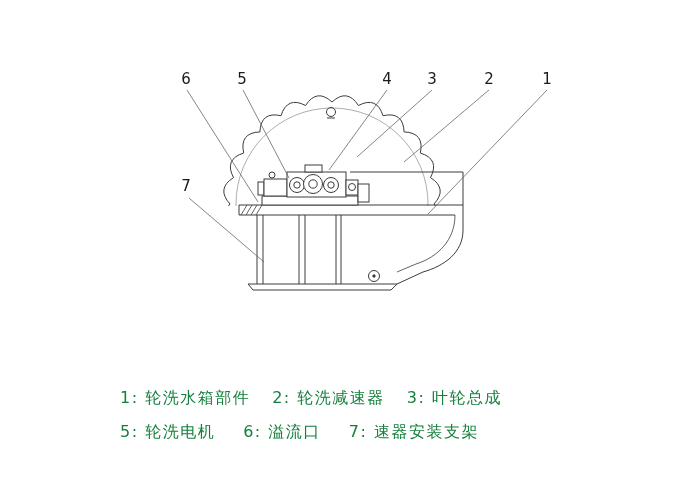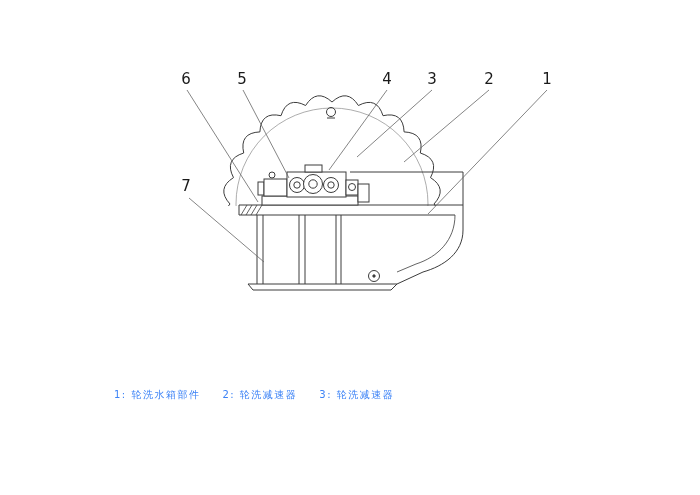--- a/index.html
+++ b/index.html
@@ -15,24 +15,24 @@
     background: #ffffff;
     overflow: hidden;
   }
   .drawing-svg {
     position: absolute;
     left: 0;
     top: 0;
   }
   .legend {
     position: absolute;
-    left: 114px;
+    left: 120px;
     top: 388px;
-    color: #3b82f6;
-    font-size: 10px;
+    color: #15803d;
+    font-size: 16px;
     letter-spacing: 1.5px;
     white-space: nowrap;
   }
   .legend-row {
     display: flex;
     align-items: baseline;
   }
   .legend-row.row1 { gap: 22px; }
   .legend-row.row2 { gap: 28px; margin-top: 13px; }
   .callout-text {
@@ -150,16 +150,21 @@
       <text class="callout-text" x="242" y="84">5</text>
       <text class="callout-text" x="186" y="84">6</text>
       <text class="callout-text" x="186" y="191">7</text>
     </g>
   </svg>
 
   <div class="legend">
     <div class="legend-row row1">
       <span>1: 轮洗水箱部件</span>
       <span>2: 轮洗减速器</span>
-      <span>3: 轮洗减速器</span>
+      <span>3: 叶轮总成</span>
+    </div>
+    <div class="legend-row row2">
+      <span>5: 轮洗电机</span>
+      <span>6: 溢流口</span>
+      <span>7: 速器安装支架</span>
     </div>
   </div>
 </div>
 
 </body></html>

